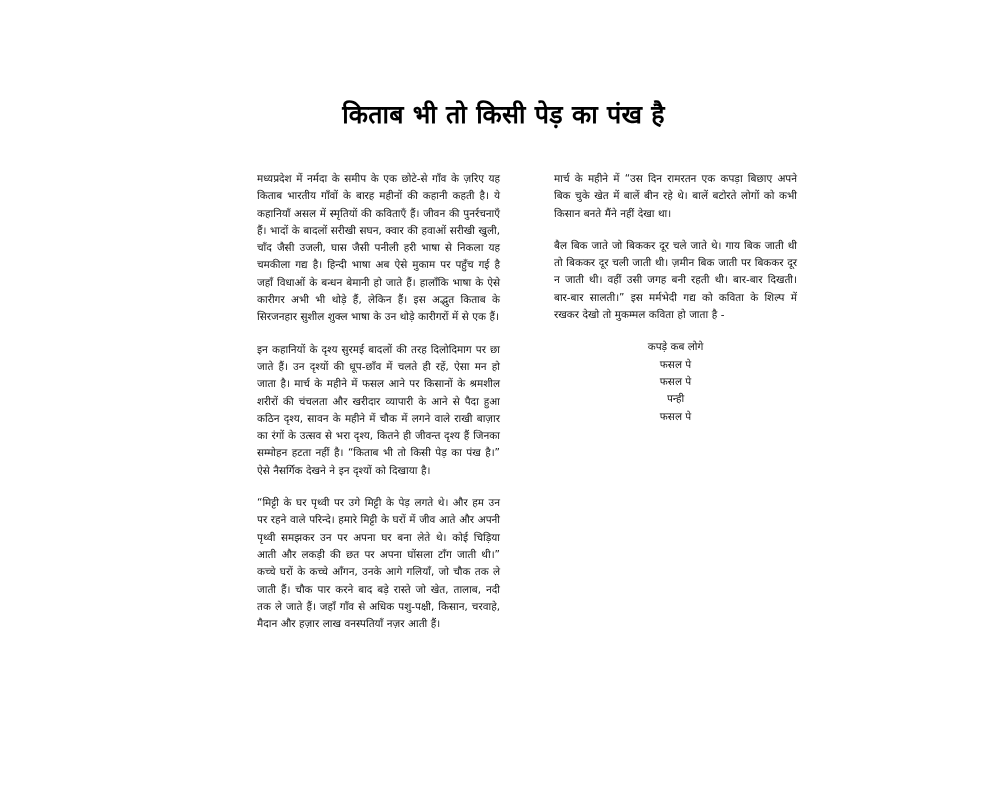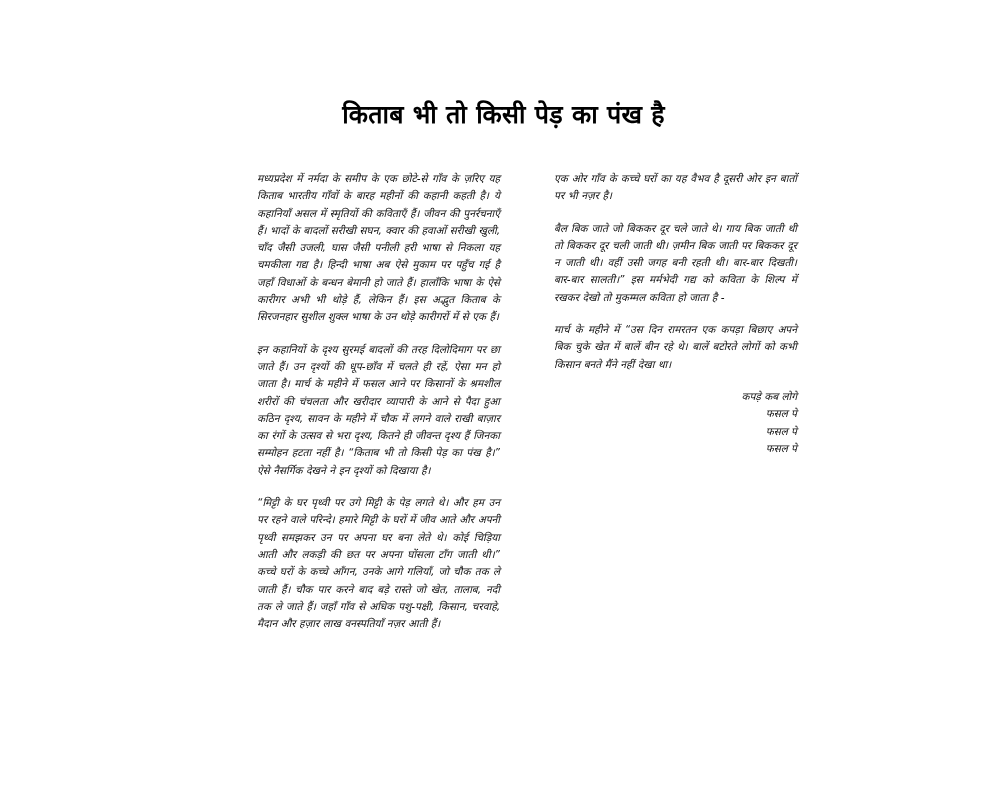--- a/index.html
+++ b/index.html
@@ -38,21 +38,20 @@
     left: 257px;
     top: 170px;
     width: 540px;
     display: flex;
     flex-direction: row;
     justify-content: space-between;
     align-items: flex-start;
   }
   .column {
     width: 243px;
-    font-style: italic;
   }
   .para {
     font-family: "DejaVu Sans", sans-serif;
     font-size: 10.4px;
     line-height: 17.3px;
     text-align: justify;
     text-justify: inter-word;
     margin: 0 0 15px 0;
     color: #111111;
     word-spacing: 0.2px;
@@ -60,46 +59,46 @@
   .para:last-child {
     margin-bottom: 16px;
   }
   .poem {
     margin-top: 4px;
   }
   .poem-line {
     font-family: "DejaVu Sans", sans-serif;
     font-size: 10.4px;
     line-height: 17.3px;
-    text-align: right;
+    text-align: center;
     color: #111111;
   }
 </style>
 </head>
 <body>
 
 <div class="page">
 
   <div class="article-title">किताब भी तो किसी पेड़ का पंख है</div>
 
   <div class="columns">
 
     <div class="column">
       <p class="para">मध्यप्रदेश में नर्मदा के समीप के एक छोटे-से गाँव के ज़रिए यह किताब भारतीय गाँवों के बारह महीनों की कहानी कहती है। ये कहानियाँ असल में स्मृतियों की कविताएँ हैं। जीवन की पुनर्रचनाएँ हैं। भादों के बादलों सरीखी सघन, क्वार की हवाओं सरीखी खुली, चाँद जैसी उजली, घास जैसी पनीली हरी भाषा से निकला यह चमकीला गद्य है। हिन्दी भाषा अब ऐसे मुकाम पर पहुँच गई है जहाँ विधाओं के बन्धन बेमानी हो जाते हैं। हालाँकि भाषा के ऐसे कारीगर अभी भी थोड़े हैं, लेकिन हैं। इस अद्भुत किताब के सिरजनहार सुशील शुक्ल भाषा के उन थोड़े कारीगरों में से एक हैं।</p>
       <p class="para">इन कहानियों के दृश्य सुरमई बादलों की तरह दिलोदिमाग पर छा जाते हैं। उन दृश्यों की धूप-छाँव में चलते ही रहें, ऐसा मन हो जाता है। मार्च के महीने में फसल आने पर किसानों के श्रमशील शरीरों की चंचलता और खरीदार व्यापारी के आने से पैदा हुआ कठिन दृश्य, सावन के महीने में चौक में लगने वाले राखी बाज़ार का रंगों के उत्सव से भरा दृश्य, कितने ही जीवन्त दृश्य हैं जिनका सम्मोहन हटता नहीं है। “किताब भी तो किसी पेड़ का पंख है।” ऐसे नैसर्गिक देखने ने इन दृश्यों को दिखाया है।</p>
       <p class="para">“मिट्टी के घर पृथ्वी पर उगे मिट्टी के पेड़ लगते थे। और हम उन पर रहने वाले परिन्दे। हमारे मिट्टी के घरों में जीव आते और अपनी पृथ्वी समझकर उन पर अपना घर बना लेते थे। कोई चिड़िया आती और लकड़ी की छत पर अपना घोंसला टाँग जाती थी।” कच्चे घरों के कच्चे आँगन, उनके आगे गलियाँ, जो चौक तक ले जाती हैं। चौक पार करने बाद बड़े रास्ते जो खेत, तालाब, नदी तक ले जाते हैं। जहाँ गाँव से अधिक पशु-पक्षी, किसान, चरवाहे, मैदान और हज़ार लाख वनस्पतियाँ नज़र आती हैं।</p>
     </div>
 
     <div class="column">
-      <p class="para">एक ओर गाँव के कच्चे घरों का यह वैभव है दूसरी ओर इन बातों पर भी नज़र है।</p>
+      <p class="para">मार्च के महीने में “उस दिन रामरतन एक कपड़ा बिछाए अपने बिक चुके खेत में बालें बीन रहे थे। बालें बटोरते लोगों को कभी किसान बनते मैंने नहीं देखा था।</p>
       <p class="para">बैल बिक जाते जो बिककर दूर चले जाते थे। गाय बिक जाती थी तो बिककर दूर चली जाती थी। ज़मीन बिक जाती पर बिककर दूर न जाती थी। वहीं उसी जगह बनी रहती थी। बार-बार दिखती। बार-बार सालती।” इस मर्मभेदी गद्य को कविता के शिल्प में रखकर देखो तो मुकम्मल कविता हो जाता है -</p>
-      <p class="para">मार्च के महीने में “उस दिन रामरतन एक कपड़ा बिछाए अपने बिक चुके खेत में बालें बीन रहे थे। बालें बटोरते लोगों को कभी किसान बनते मैंने नहीं देखा था।</p>
 
       <div class="poem">
         <div class="poem-line">कपड़े कब लोगे</div>
         <div class="poem-line">फसल पे</div>
         <div class="poem-line">फसल पे</div>
+        <div class="poem-line">पन्ही</div>
         <div class="poem-line">फसल पे</div>
       </div>
     </div>
 
   </div>
 </div>
 
 </body></html>

